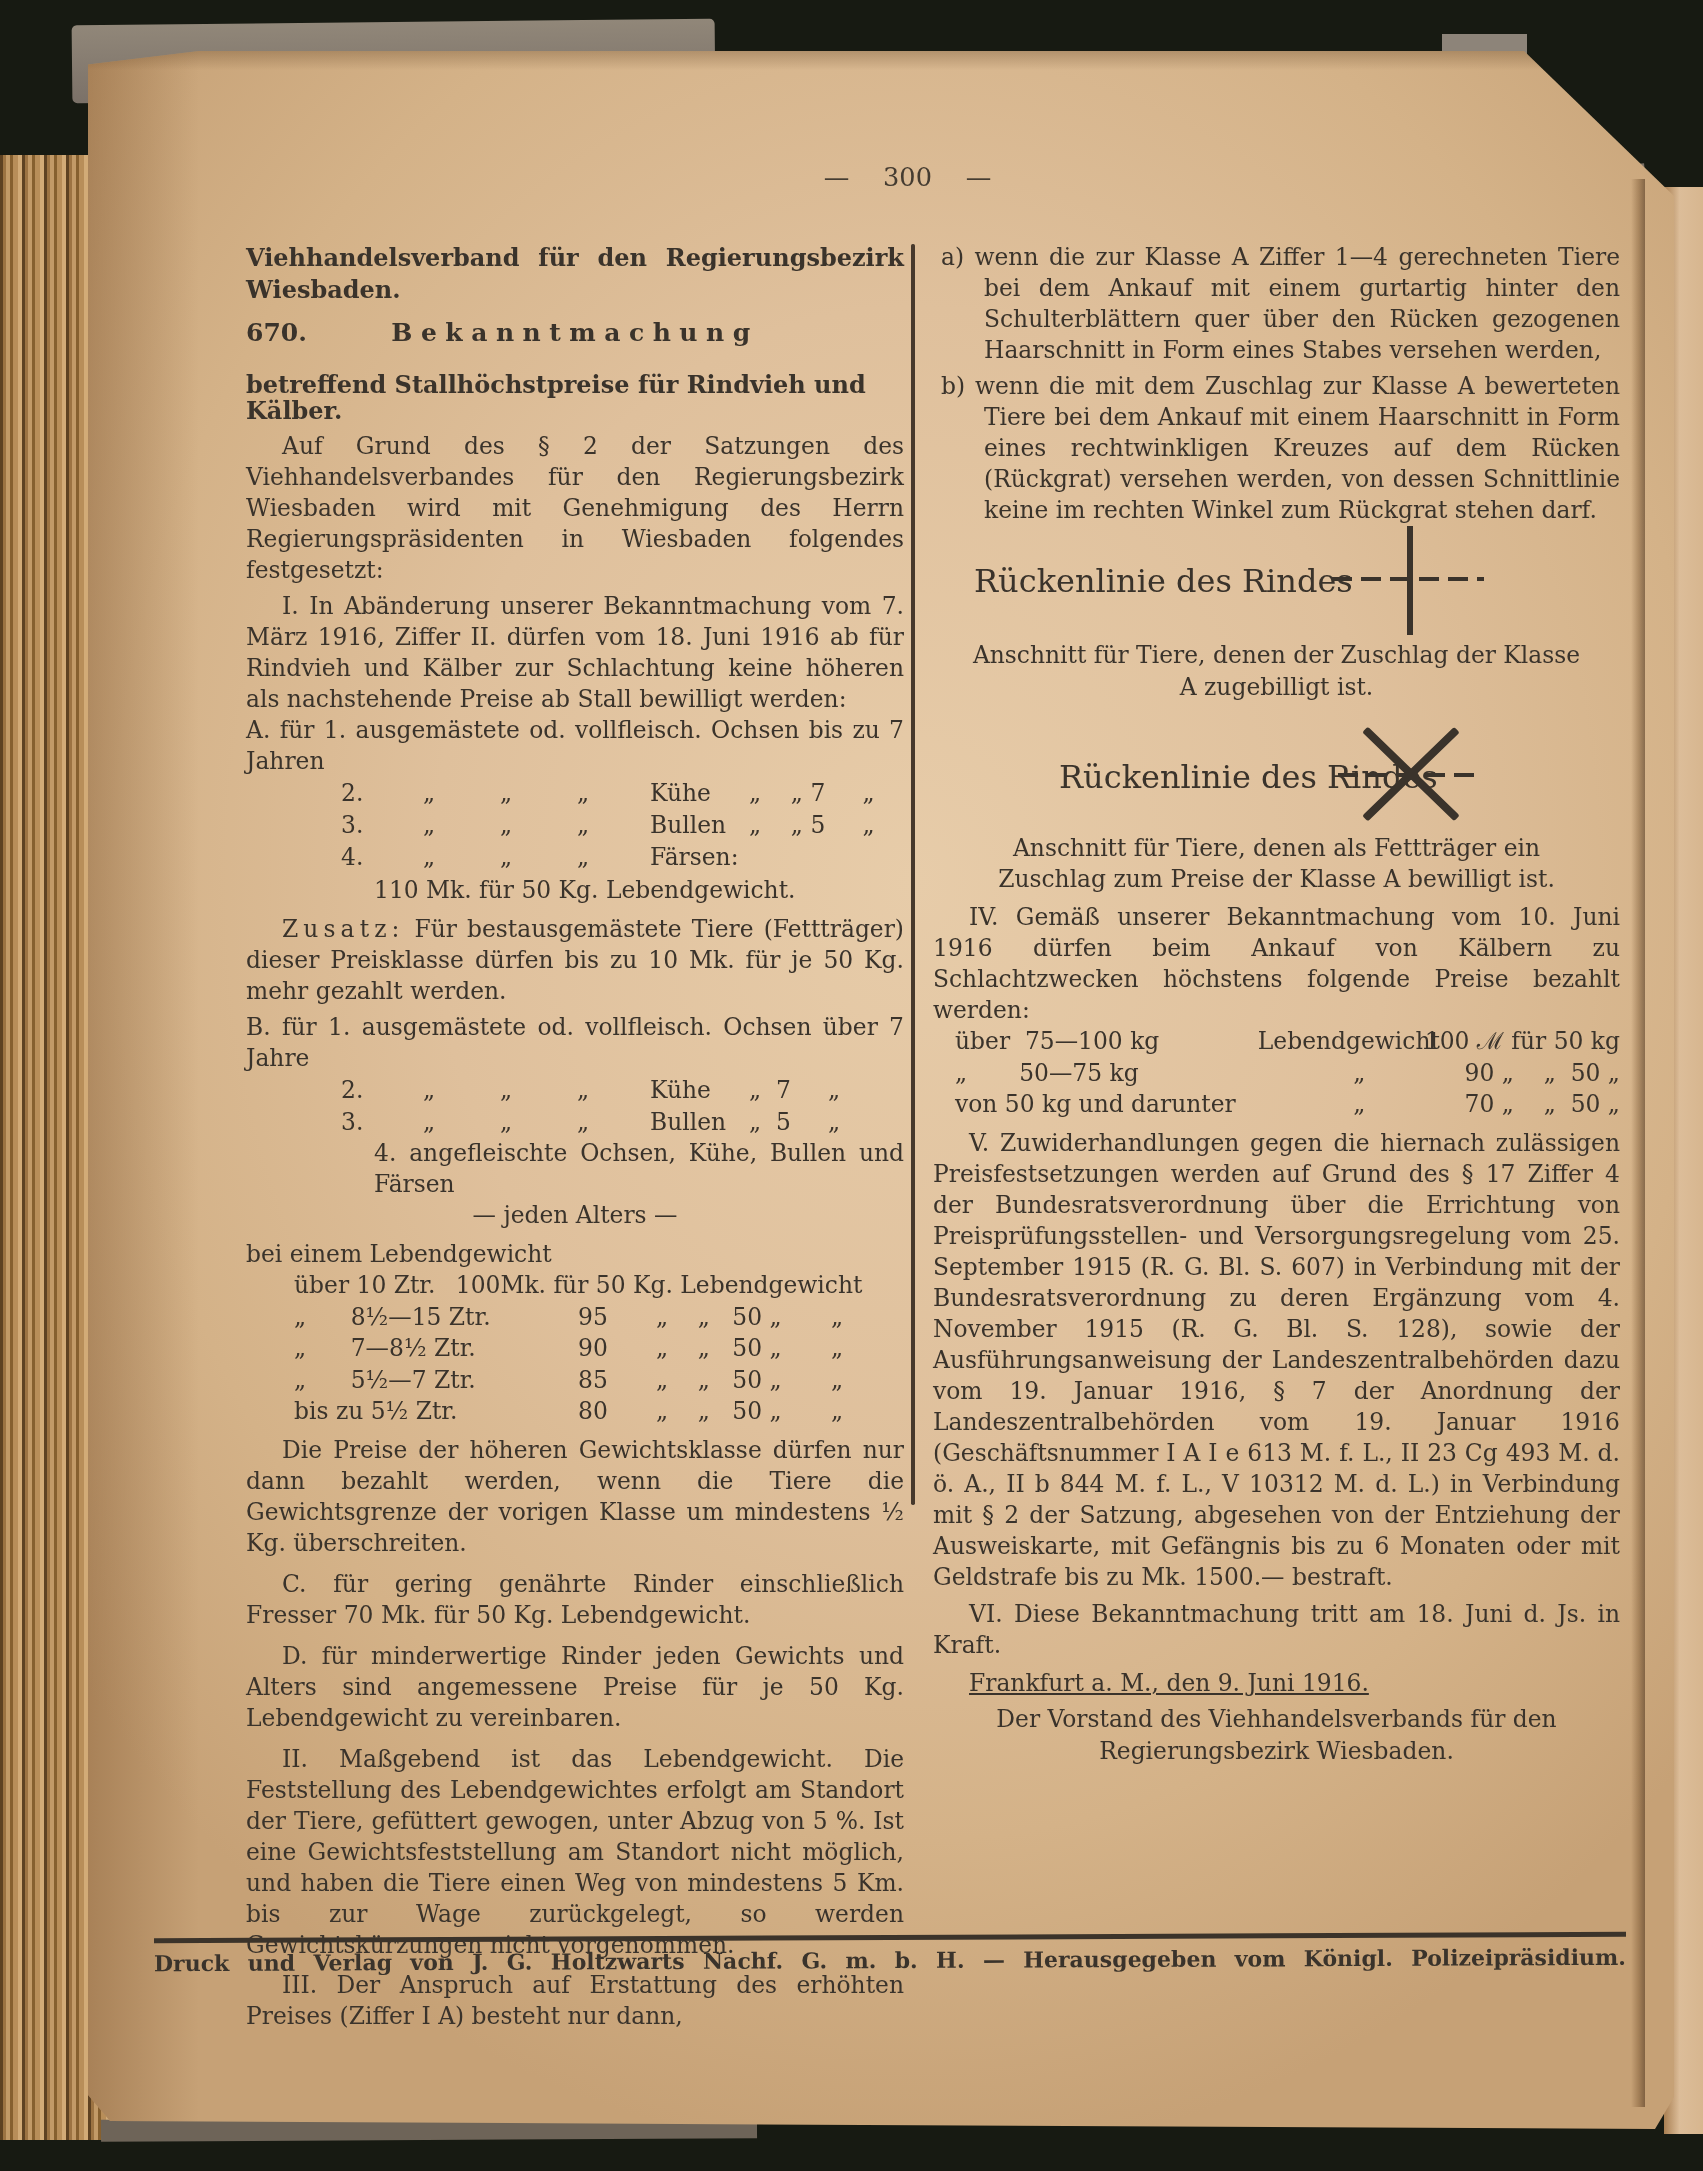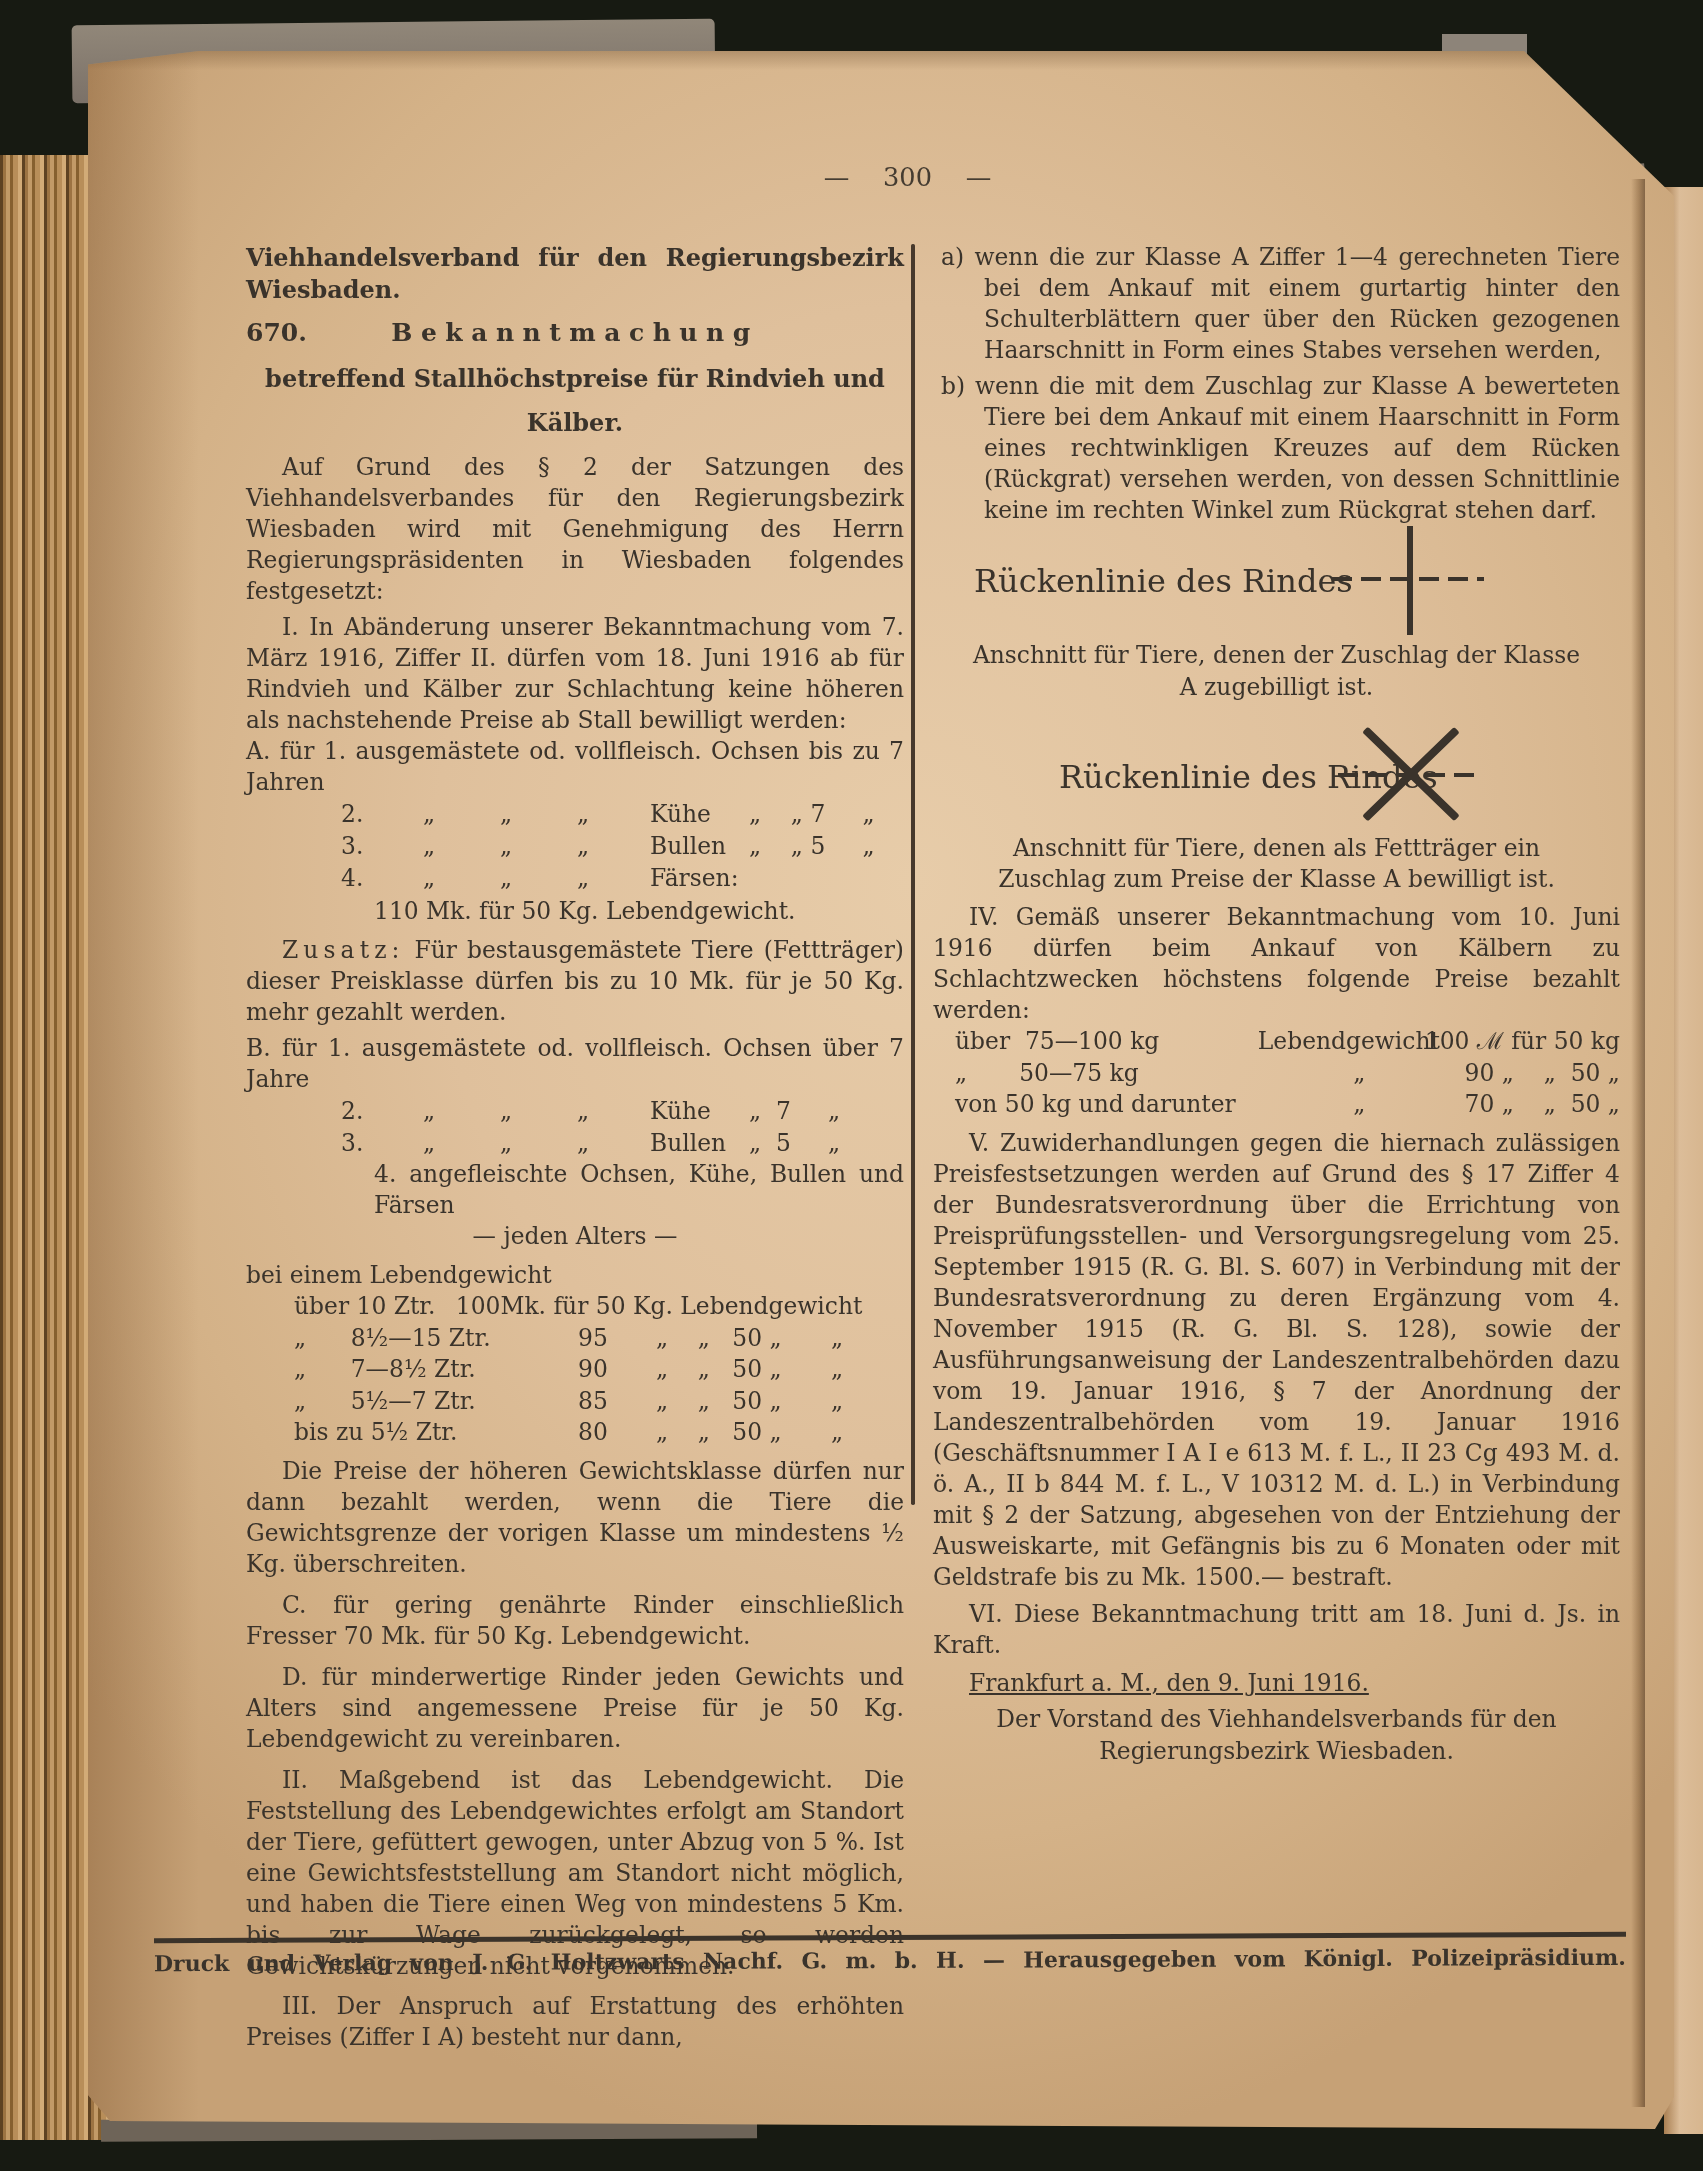--- a/index.html
+++ b/index.html
@@ -47,21 +47,21 @@
   .col-left{position:absolute;left:0;top:0;width:658px;}
   .col-divider{position:absolute;left:665px;top:1.7px;width:4.3px;height:1261px;
     background:#47392c;border-radius:1.7px;}
   .col-right{position:absolute;left:687px;top:0;width:687px;}
 
   .org-line{font-weight:bold;font-size:24px;line-height:32px;text-align:justify;text-align-last:justify;}
   .title-row{position:relative;height:39px;margin-top:12px;}
   .item-no{position:absolute;left:0;top:0;font-weight:bold;font-size:25px;}
   .main-title{position:absolute;left:50%;transform:translateX(-50%);top:0;
     font-weight:bold;font-size:25px;letter-spacing:8.5px;white-space:nowrap;}
-  .subtitle{font-weight:bold;font-size:24px;line-height:44px;text-align:center;margin-top:0;}
+  .subtitle{font-weight:bold;font-size:24px;line-height:26px;margin-top:15px;}
 
   
   .drow{display:flex;font-size:23.4px;line-height:32px;}
   .drow .n{box-sizing:border-box;width:177px;padding-left:95px;}
   .drow .dq{width:77px;}
   .drow .dq3{width:73px;}
   .drow .nm{width:99px;}
   .drow .tail{flex:1;white-space:pre;}
   .price-line{font-size:23.4px;line-height:34px;padding-left:128px;}
 

